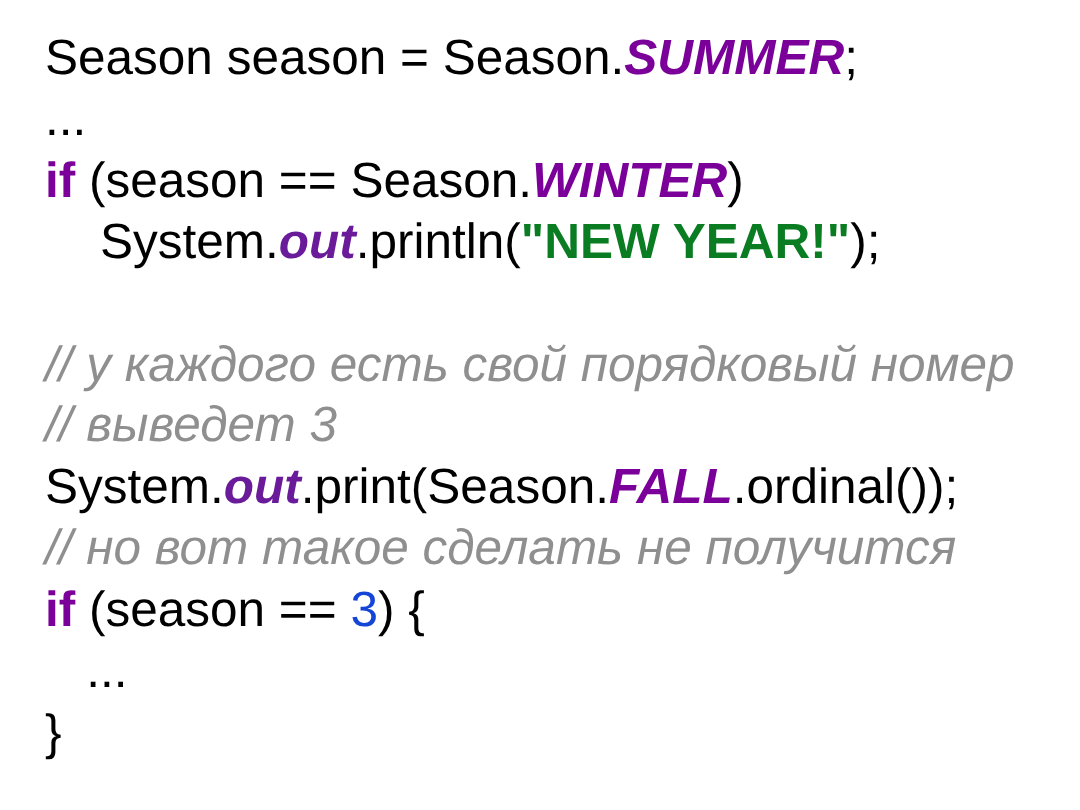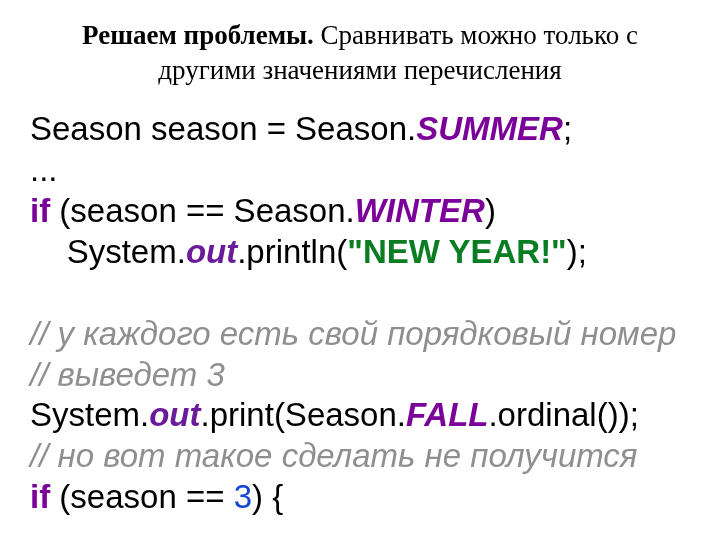--- a/index.html
+++ b/index.html
@@ -39,23 +39,20 @@
   .fld  { color: #6a1b9a; font-style: italic; font-weight: bold; } 
   .str  { color: #0a7d23; font-weight: bold; }          
   .num  { color: #1545d6; }                             
   .cmt  { color: #8f8f8f; font-style: italic; }         
 </style>
 </head>
 <body>
 
 <div class="slide">
 
-  <p class="title">
-    <span class="bold">Решаем проблемы.</span><span> Сравнивать можно только с другими значениями перечисления</span>
-  </p>
 
   <div class="code"><span>Season season = Season.</span><span class="enum">SUMMER</span><span>;</span>
 <span>...</span>
 <span class="kw">if</span><span> (season == Season.</span><span class="enum">WINTER</span><span>)</span>
 <span>    System.</span><span class="fld">out</span><span>.println(</span><span class="str">"NEW YEAR!"</span><span>);</span>
 
 <span class="cmt">// у каждого есть свой порядковый номер</span>
 <span class="cmt">// выведет 3</span>
 <span>System.</span><span class="fld">out</span><span>.print(Season.</span><span class="enum">FALL</span><span>.ordinal());</span>
 <span class="cmt">// но вот такое сделать не получится</span>

